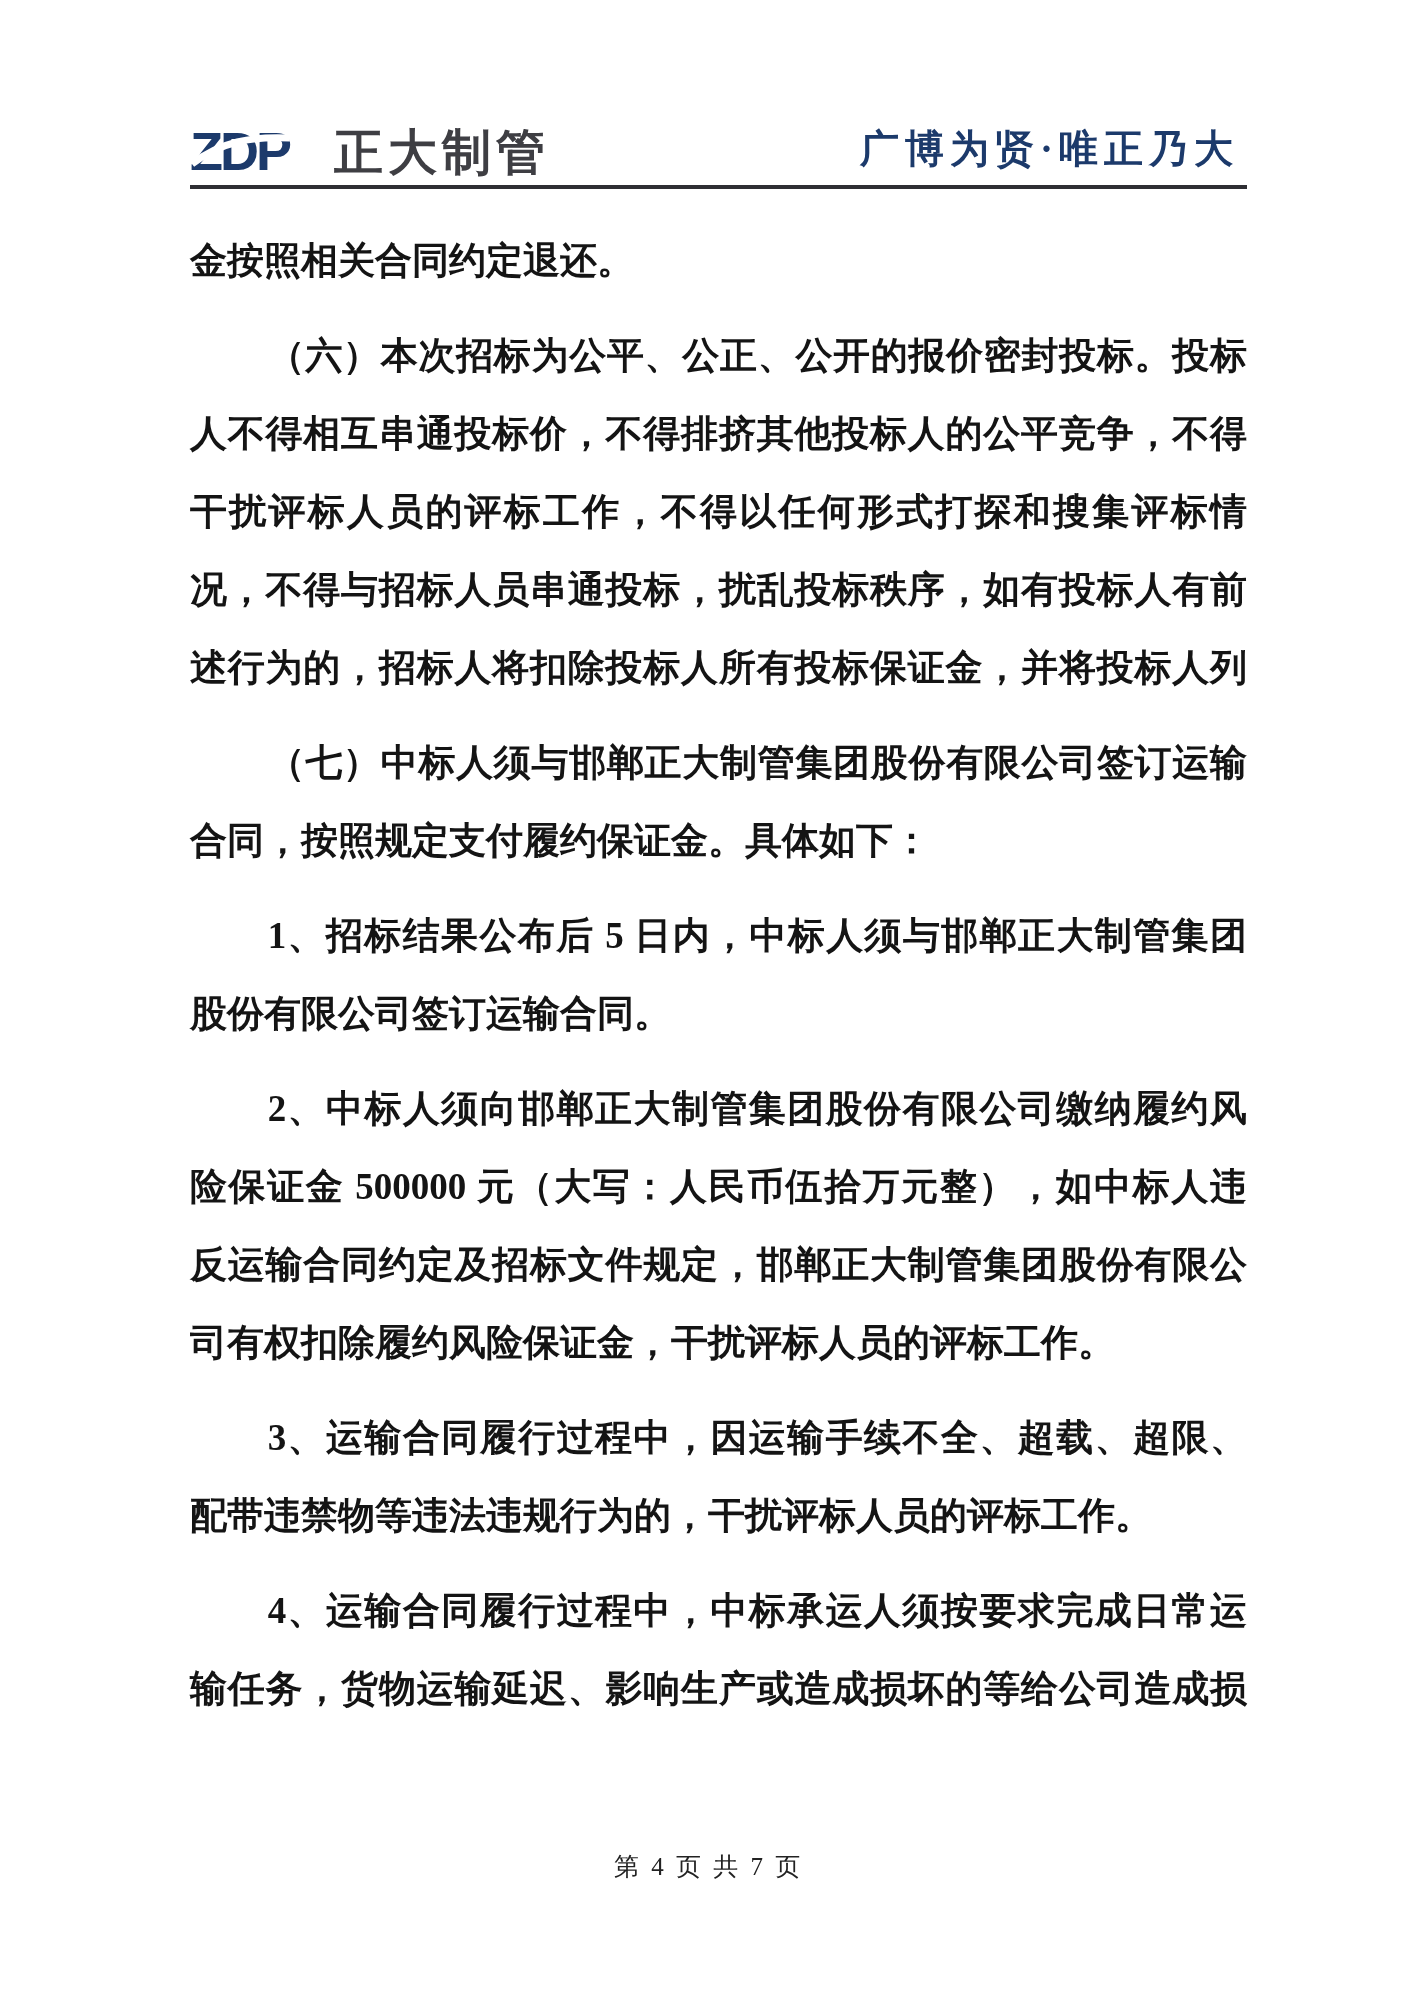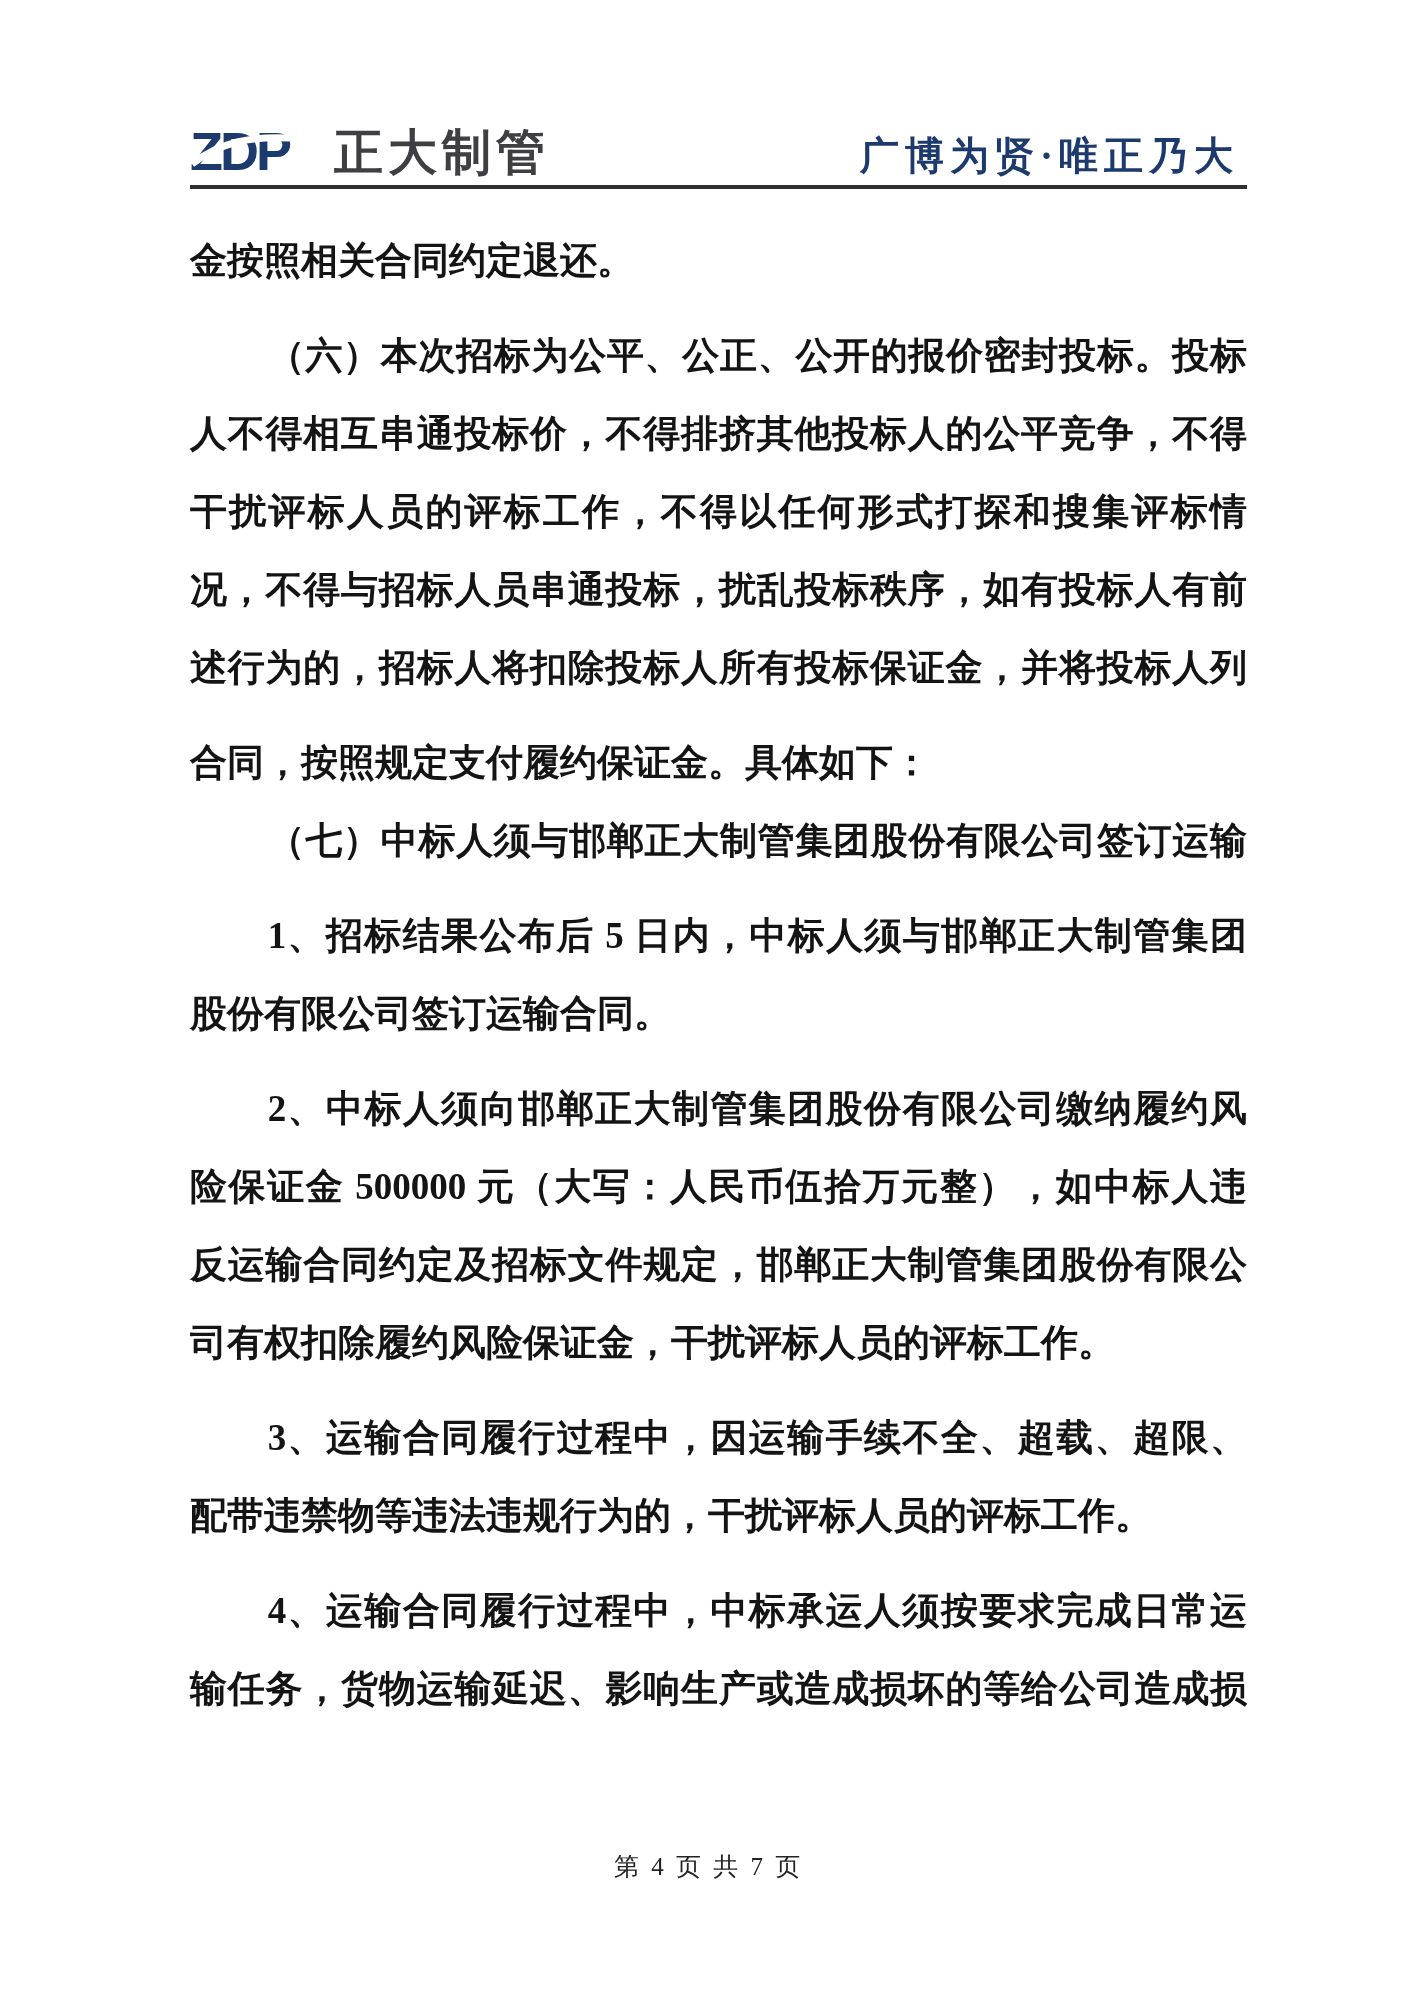--- a/index.html
+++ b/index.html
@@ -36,21 +36,21 @@
     font-weight: 900;
     font-size: 49px;
     line-height: 52px;
     letter-spacing: 5px;
     color: #3e3e43;
     margin-left: 10px;
   }
   .slogan {
     position: absolute;
     right: 8px;
-    top: 16px;
+    top: 9px;
     font-family: "Liberation Serif", "DejaVu Serif", serif;
     font-weight: 600;
     font-size: 39px;
     line-height: 44px;
     letter-spacing: 6px;
     color: #1c3a6b;
     white-space: nowrap;
   }
   .header-rule {
     position: absolute;
@@ -121,22 +121,22 @@
         <div class="line">金按照相关合同约定退还。</div>
       </div>
       <div class="para">
         <div class="line full first">（六）本次招标为公平、公正、公开的报价密封投标。投标</div>
         <div class="line full">人不得相互串通投标价，不得排挤其他投标人的公平竞争，不得</div>
         <div class="line full">干扰评标人员的评标工作，不得以任何形式打探和搜集评标情</div>
         <div class="line full">况，不得与招标人员串通投标，扰乱投标秩序，如有投标人有前</div>
         <div class="line full">述行为的，招标人将扣除投标人所有投标保证金，并将投标人列</div>
       </div>
       <div class="para">
+        <div class="line full first">（七）中标人须与邯郸正大制管集团股份有限公司签订运输</div>
         <div class="line">合同，按照规定支付履约保证金。具体如下：</div>
-        <div class="line full first">（七）中标人须与邯郸正大制管集团股份有限公司签订运输</div>
       </div>
       <div class="para">
         <div class="line full first">1、招标结果公布后 5 日内，中标人须与邯郸正大制管集团</div>
         <div class="line">股份有限公司签订运输合同。</div>
       </div>
       <div class="para">
         <div class="line full first">2、中标人须向邯郸正大制管集团股份有限公司缴纳履约风</div>
         <div class="line full">险保证金 500000 元（大写：人民币伍拾万元整），如中标人违</div>
         <div class="line full">反运输合同约定及招标文件规定，邯郸正大制管集团股份有限公</div>
         <div class="line">司有权扣除履约风险保证金，干扰评标人员的评标工作。</div>

